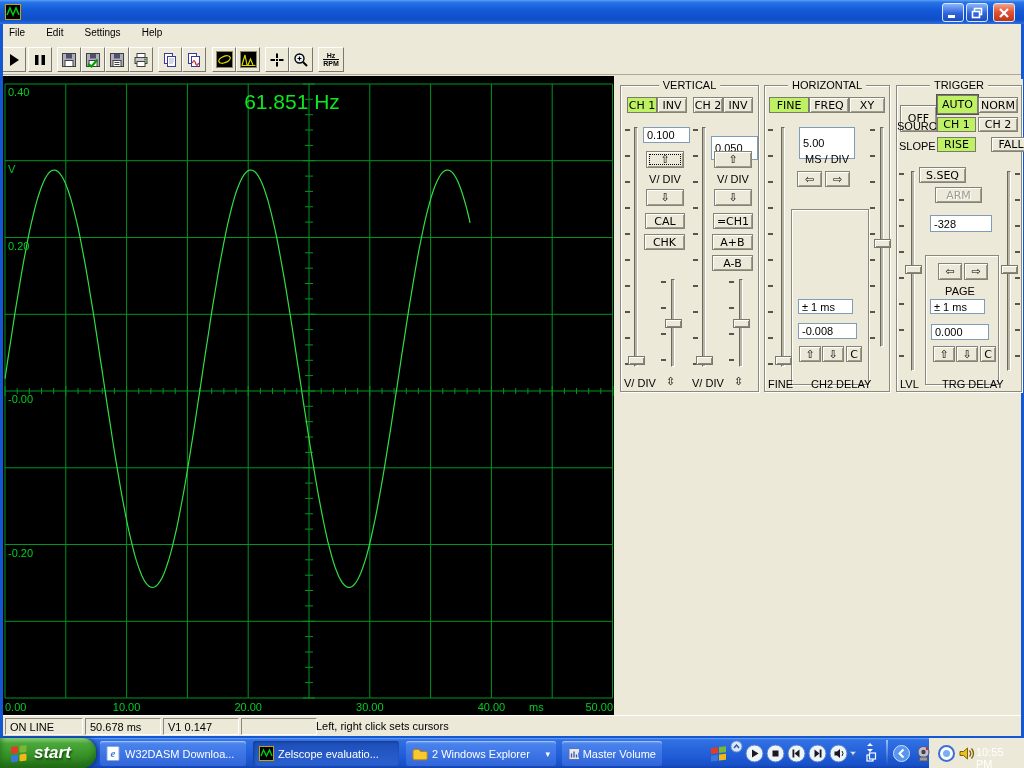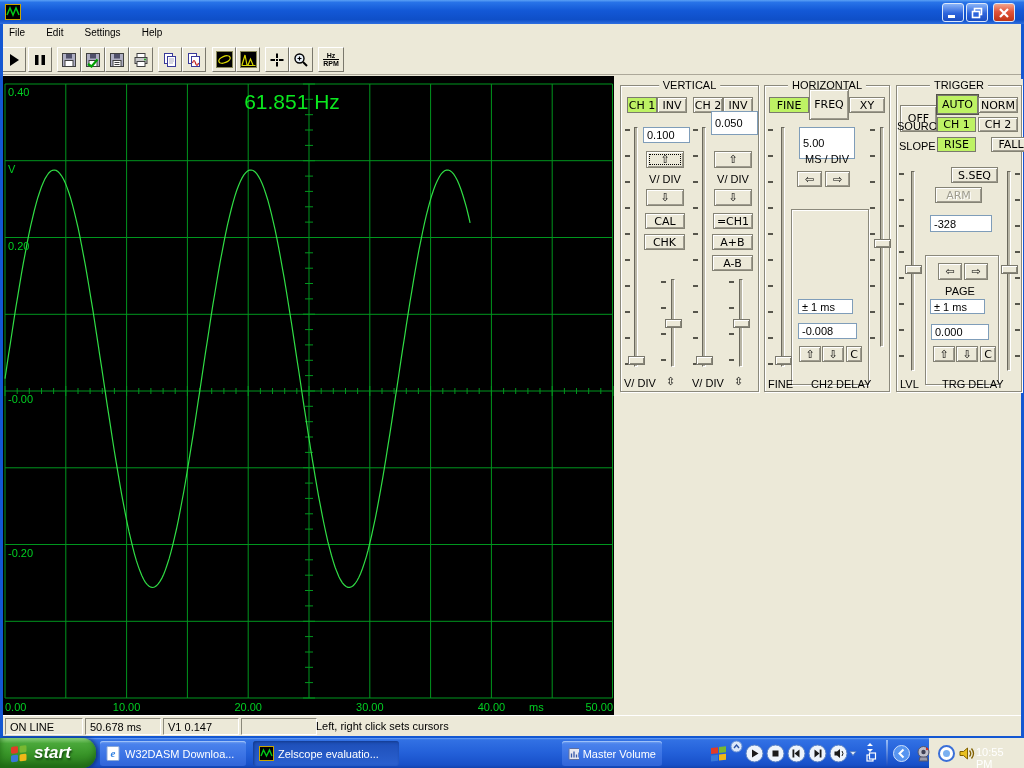--- a/index.html
+++ b/index.html
@@ -337,21 +337,21 @@
   <div class="b" style="left:27px;top:110px;width:38px;height:17px">⇩</div>
   <div class="b" style="left:26px;top:134px;width:40px;height:16px">CAL</div>
   <div class="b" style="left:25px;top:155px;width:41px;height:16px">CHK</div>
   <div class="tickcol" style="left:42px;top:202px;height:84px"></div>
   <div class="track" style="left:52px;top:200px;height:88px"></div>
   <div class="thumb" style="left:46px;top:240px"></div>
 
   <div class="tickcol" style="left:74px;top:50px;height:236px"></div>
   <div class="track" style="left:83px;top:48px;height:240px"></div>
   <div class="thumb" style="left:77px;top:277px"></div>
-  <div class="f" style="left:92px;top:32px;width:47px;height:24px">0.050</div>
+  <div class="f" style="left:92px;top:57px;width:47px;height:24px">0.050</div>
   <div class="b" style="left:95px;top:72px;width:38px;height:17px">⇧</div>
   <div class="L ctr" style="left:95px;top:94px;width:38px">V/ DIV</div>
   <div class="b" style="left:95px;top:110px;width:38px;height:17px">⇩</div>
   <div class="b" style="left:94px;top:134px;width:40px;height:16px">=CH1</div>
   <div class="b" style="left:93px;top:155px;width:41px;height:16px">A+B</div>
   <div class="b" style="left:93px;top:176px;width:41px;height:16px">A-B</div>
   <div class="tickcol" style="left:110px;top:202px;height:84px"></div>
   <div class="track" style="left:120px;top:200px;height:88px"></div>
   <div class="thumb" style="left:114px;top:240px"></div>
 
@@ -359,21 +359,21 @@
   <div class="L" style="left:47px;top:296px;font-family:'DejaVu Sans',sans-serif">⇳</div>
   <div class="L" style="left:73px;top:298px">V/ DIV</div>
   <div class="L" style="left:115px;top:296px;font-family:'DejaVu Sans',sans-serif">⇳</div>
 </div>
 
 <div class="gbox" style="left:763px;top:79px;width:128px;height:314px">
   <div class="gb-frame"></div>
   <div class="gb-title">HORIZONTAL</div>
 
   <div class="b on" style="left:6px;top:18px;width:40px;height:16px">FINE</div>
-  <div class="b" style="left:46px;top:10px;width:40px;height:31px">FREQ</div>
+  <div class="b" style="left:46px;top:18px;width:40px;height:16px">FREQ</div>
   <div class="b" style="left:86px;top:18px;width:36px;height:16px">XY</div>
 
   <div class="tickcol" style="left:5px;top:50px;height:236px"></div>
   <div class="track" style="left:18px;top:48px;height:240px"></div>
   <div class="thumb" style="left:12px;top:277px"></div>
 
   <div class="f" style="left:36px;top:48px;width:56px;height:32px">5.00</div>
   <div class="L ctr" style="left:36px;top:74px;width:56px">MS / DIV</div>
   <div class="b" style="left:34px;top:92px;width:25px;height:16px">⇦</div>
   <div class="b" style="left:62px;top:92px;width:25px;height:16px">⇨</div>
@@ -406,21 +406,21 @@
   <div class="b" style="left:83px;top:38px;width:40px;height:15px">CH 2</div>
 
   <div class="L" style="left:4px;top:61px">SLOPE</div>
   <div class="b on" style="left:42px;top:58px;width:39px;height:15px">RISE</div>
   <div class="b" style="left:96px;top:58px;width:40px;height:15px">FALL</div>
 
   <div class="tickcol" style="left:4px;top:94px;height:196px"></div>
   <div class="track" style="left:16px;top:92px;height:200px"></div>
   <div class="thumb" style="left:10px;top:186px"></div>
 
-  <div class="b" style="left:56px;top:88px;width:47px;height:16px">S.SEQ</div>
+  <div class="b" style="left:24px;top:88px;width:47px;height:16px">S.SEQ</div>
   <div class="b dis" style="left:40px;top:108px;width:47px;height:16px">ARM</div>
   <div class="f" style="left:35px;top:136px;width:62px;height:17px">-328</div>
 
   <div style="position:absolute;left:30px;top:176px;width:74px;height:130px;border:1px solid #8b897c;box-shadow:1px 1px 0 #fff,inset 1px 1px 0 #fff"></div>
   <div class="b" style="left:43px;top:184px;width:24px;height:17px">⇦</div>
   <div class="b" style="left:69px;top:184px;width:24px;height:17px">⇨</div>
   <div class="L ctr" style="left:40px;top:206px;width:50px">PAGE</div>
   <div class="f" style="left:35px;top:220px;width:55px;height:15px">± 1 ms</div>
   <div class="f" style="left:36px;top:245px;width:58px;height:16px">0.000</div>
   <div class="b" style="left:38px;top:267px;width:22px;height:16px">⇧</div>
@@ -465,20 +465,27 @@
   </div>
 
   <div class="task active" style="left:253px;width:146px">
     <svg width="15" height="15">
         <rect x="0.5" y="0.5" width="14" height="14" fill="#000" stroke="#c8a400"></rect>
         <path d="M2 10 L4.5 4 L7.5 10 L10.5 4 L13 10" stroke="#00c818" fill="none" stroke-width="1.4"></path>
       </svg>
     <span>Zelscope evaluatio...</span>
   </div>
 
+  <div class="task" style="left:406px;width:150px">
+    <svg width="16" height="14">
+        <path d="M1 4.5 q0-2 2-2 h4 l1.5 2 H14 q1.2 0 1.2 1.5 V11 q0 1.8-1.8 1.8 h-10.6 Q1 12.8 1 11 Z" fill="#f8c832" stroke="#b8860b"></path>
+      </svg>
+    <span>2 Windows Explorer</span>
+    <span style="margin-left:auto;font-size:9px">▾</span>
+  </div>
 
   <div class="task" style="left:562px;width:100px">
     <svg width="14" height="14">
         <rect x="1" y="1.5" width="12" height="11" rx="1" fill="#e8e8f0" stroke="#6070a0"></rect>
         <path d="M3.5 10.5 v-4 M6 10.5 v-6 M8.5 10.5 v-3 M11 10.5 v-5" stroke="#3858a8" stroke-width="1.3"></path>
       </svg>
     <span>Master Volume</span>
   </div>
 
   <div class="wmp">

